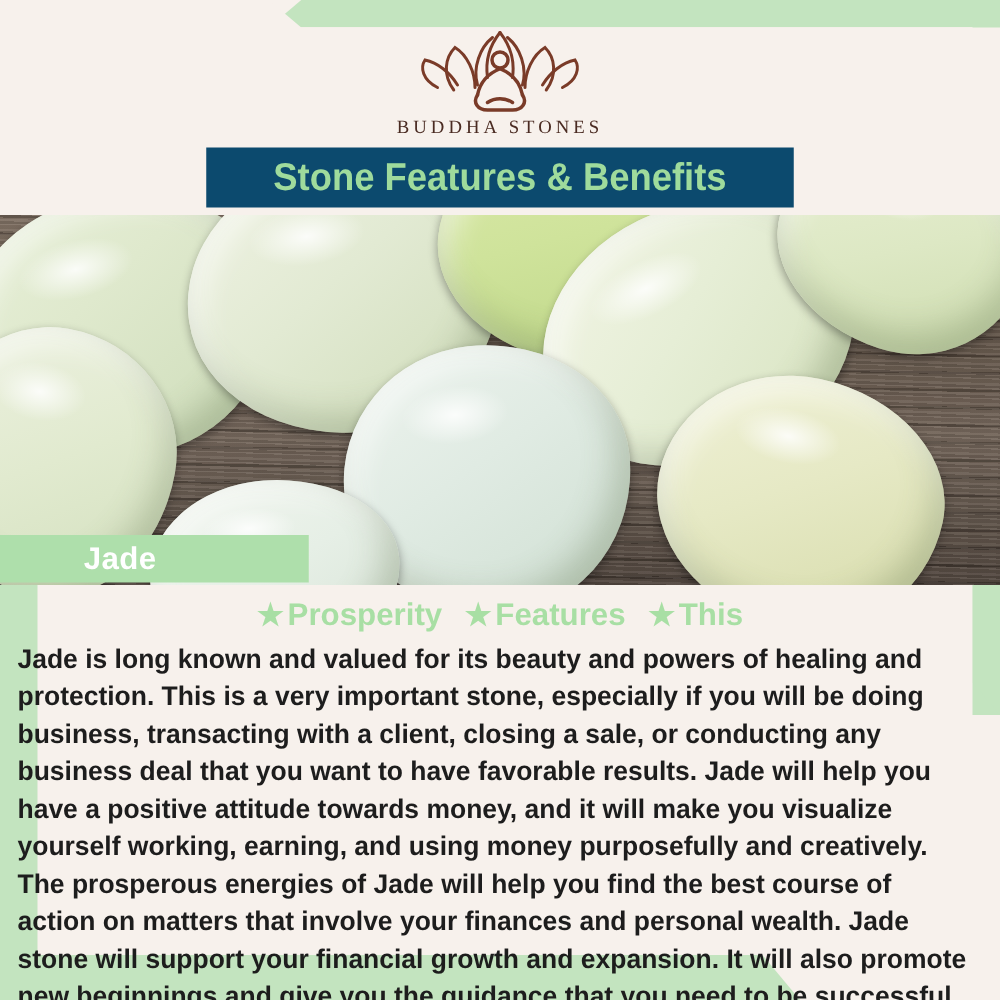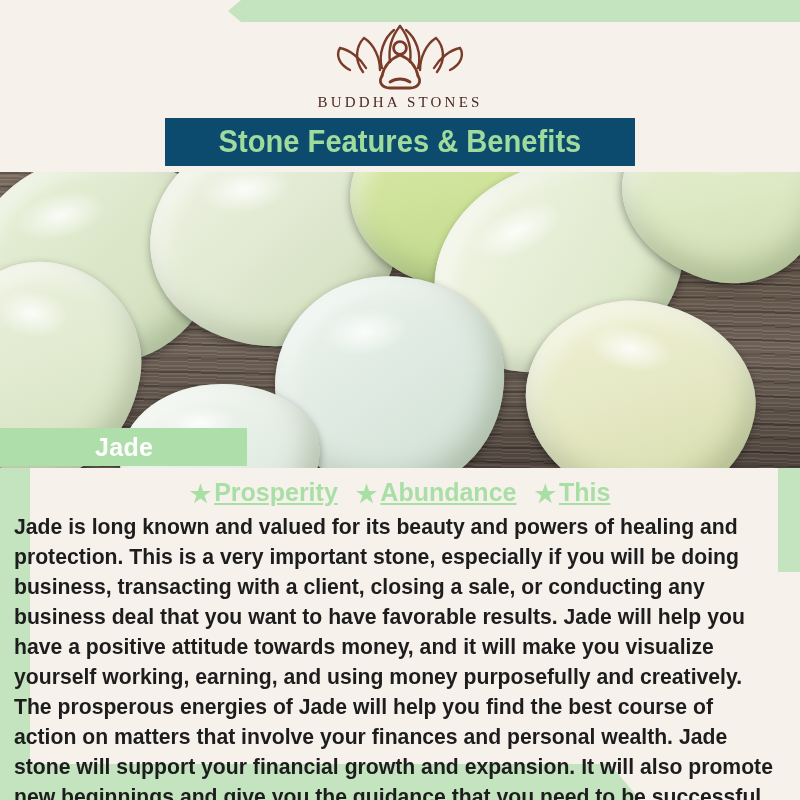--- a/index.html
+++ b/index.html
@@ -186,21 +186,21 @@
     left: 0;
     top: 428px;
     width: 247px;
     height: 38px;
     background: #aedfab;
     z-index: 5;
     display: flex;
     align-items: center;
   }
   #jade-label {
-    margin-left: 95px;
+    margin-left: 67px;
     font-family: "Liberation Sans Narrow", "Liberation Sans", sans-serif;
     font-weight: 700;
     font-size: 25px;
     color: #ffffff;
     letter-spacing: 0.3px;
   }
 
   
   #benefits {
     position: absolute;
@@ -212,21 +212,20 @@
     white-space: nowrap;
   }
   .benefit {
     display: inline-block;
     font-family: "Liberation Sans Narrow", "Liberation Sans", sans-serif;
     font-weight: 700;
     font-size: 25px;
     color: #a8dfa4;
     vertical-align: middle;
     margin: 0 9px;
-    text-decoration: underline;
   }
   .star {
     display: inline-block;
     color: #a8dfa4;
     font-size: 24px;
     vertical-align: middle;
     margin-right: 3px;
     line-height: 1;
   }
 
@@ -330,18 +329,18 @@
 
   <div id="title-banner">
     <div id="title-text">Stone Features &amp; Benefits</div>
   </div>
 
   <div id="jade-band">
     <div id="jade-label">Jade</div>
   </div>
 
   <div id="benefits">
-    <span class="benefit"><span class="star">★</span><span>Prosperity</span></span><span class="benefit"><span class="star">★</span><span>Abundance</span></span><span class="benefit"><span class="star">★</span><span>This</span></span>
+    <span class="benefit"><span class="star">★</span><span>Prosperity</span></span><span class="benefit"><span class="star">★</span><span>Features</span></span><span class="benefit"><span class="star">★</span><span>This</span></span>
   </div>
 
   <div id="body-copy">Jade is long known and valued for its beauty and powers of healing and protection. This is a very important stone, especially if you will be doing business, transacting with a client, closing a sale, or conducting any business deal that you want to have favorable results. Jade will help you have a positive attitude towards money, and it will make you visualize yourself working, earning, and using money purposefully and creatively. The prosperous energies of Jade will help you find the best course of action on matters that involve your finances and personal wealth. Jade stone will support your financial growth and expansion. It will also promote new beginnings and give you the guidance that you need to be successful and wealthy!</div>
 
 </div>
 
 </body></html>

